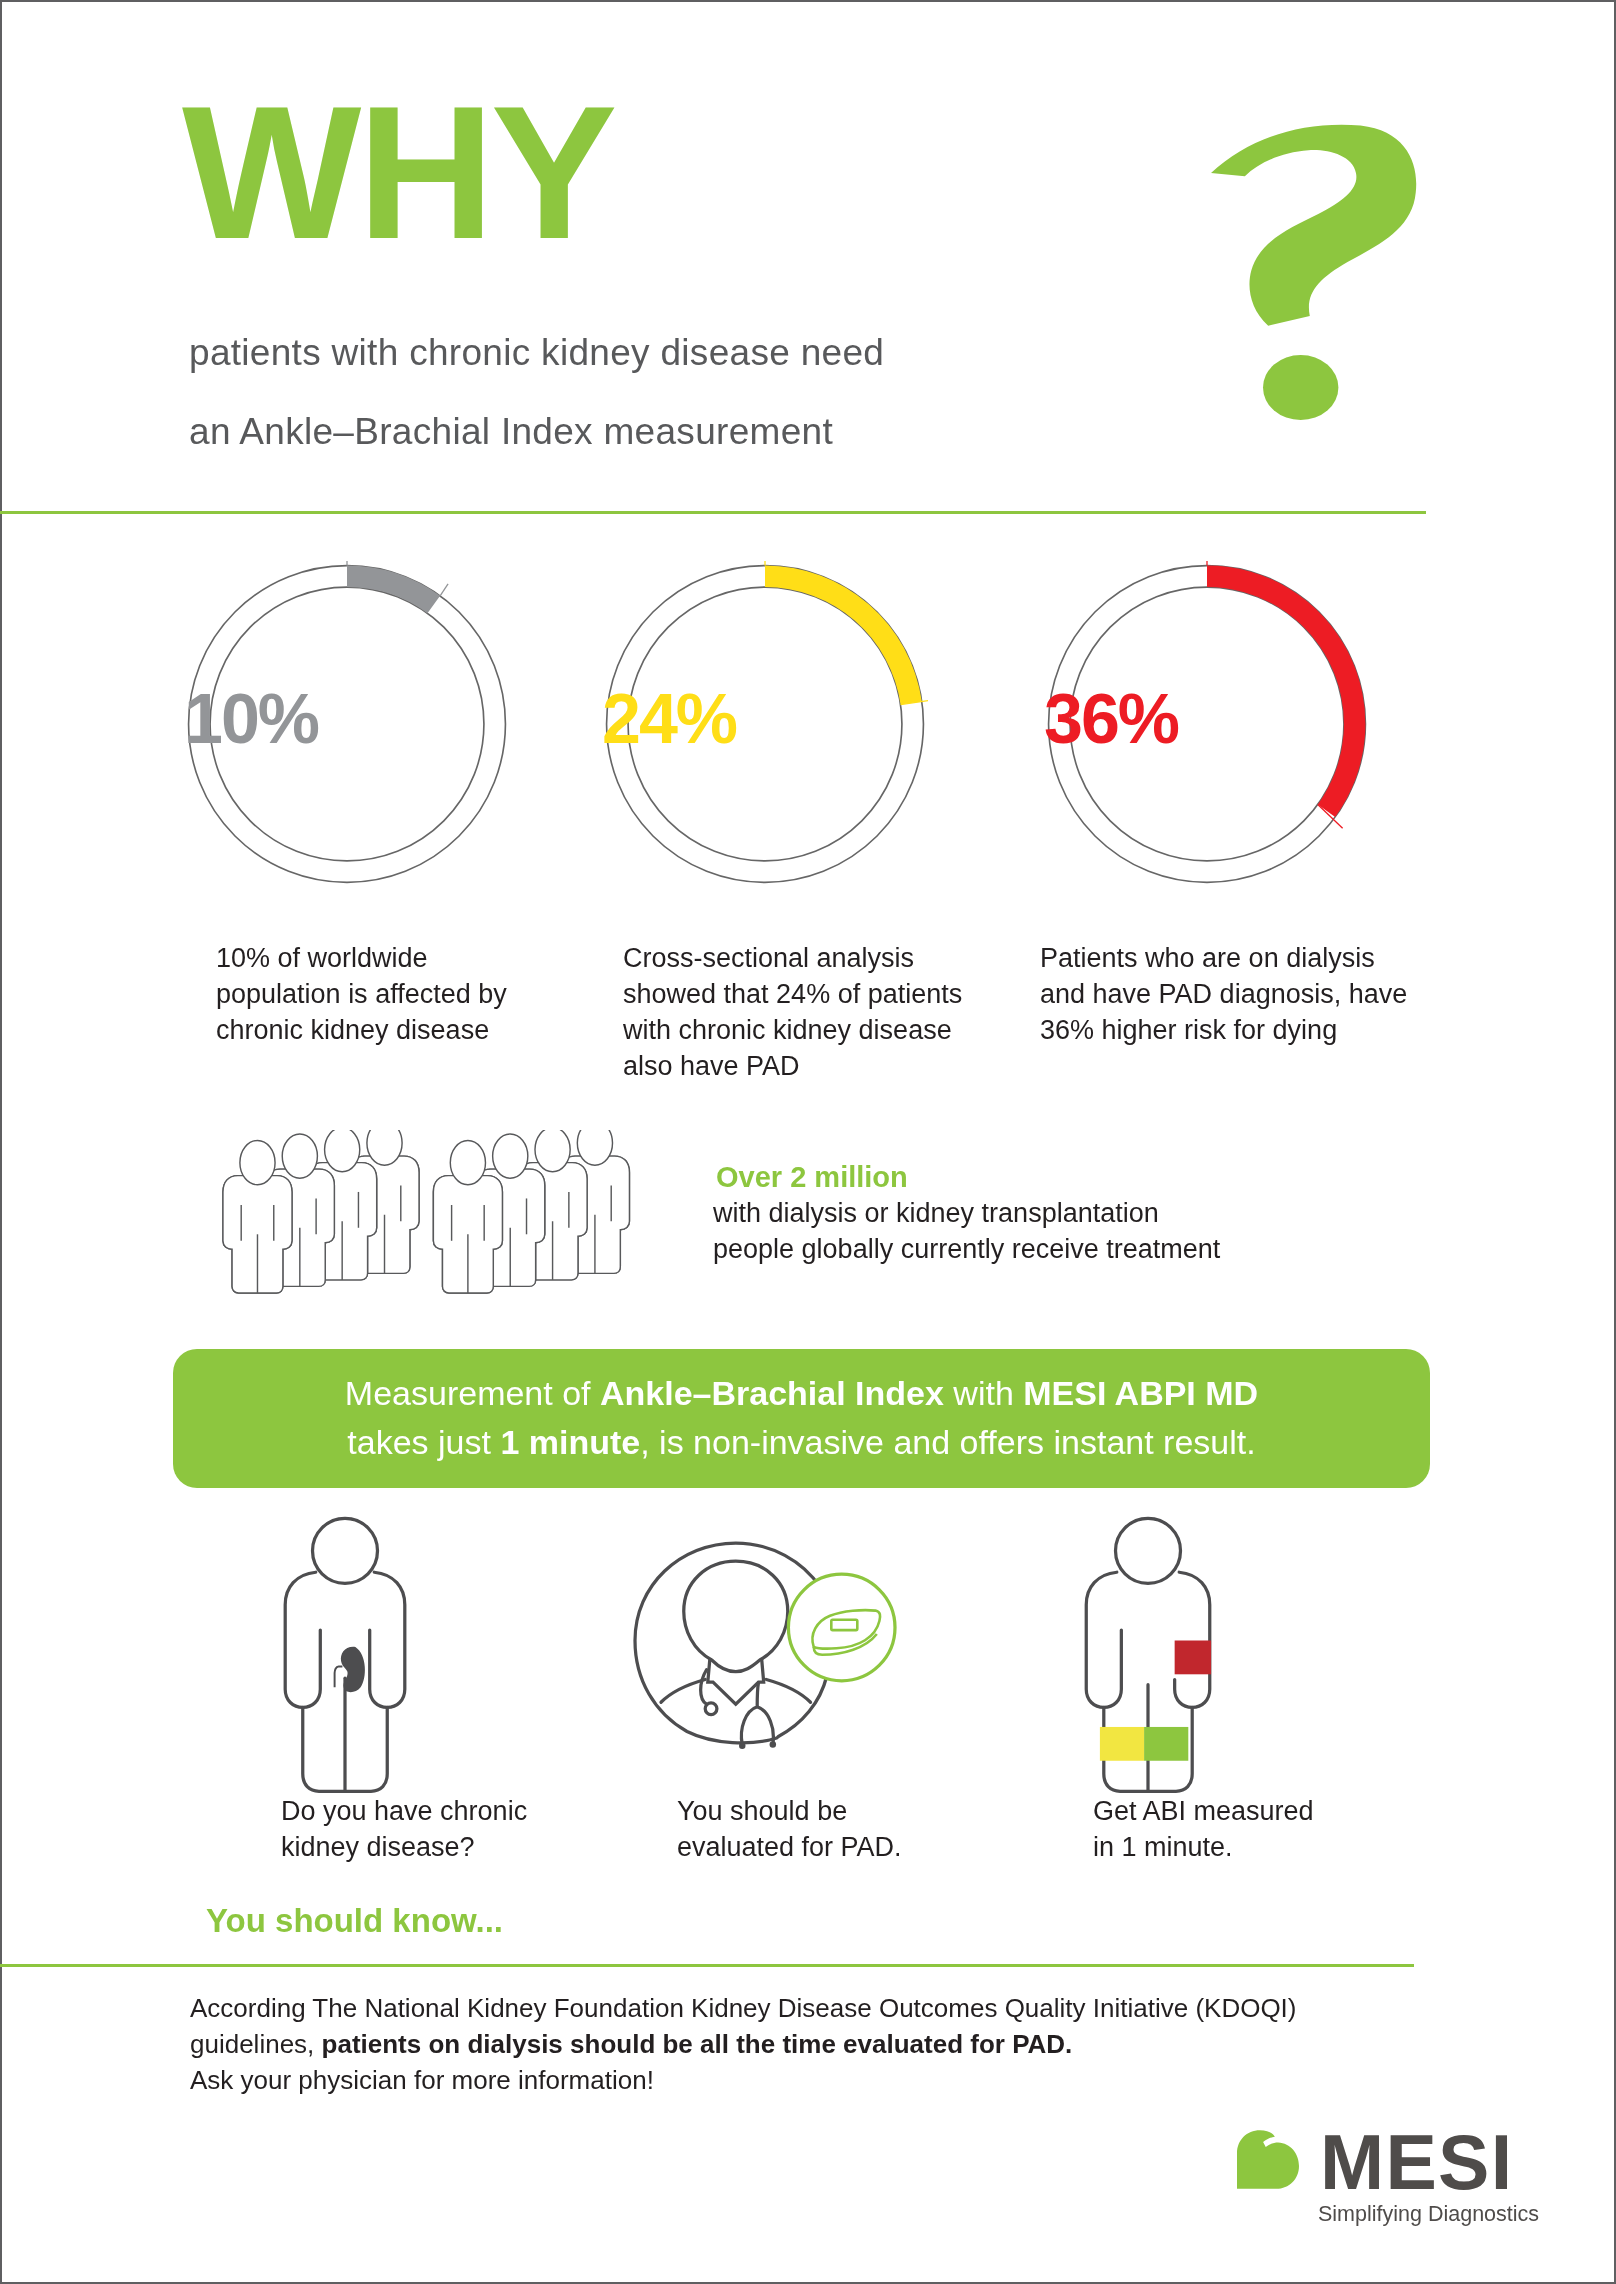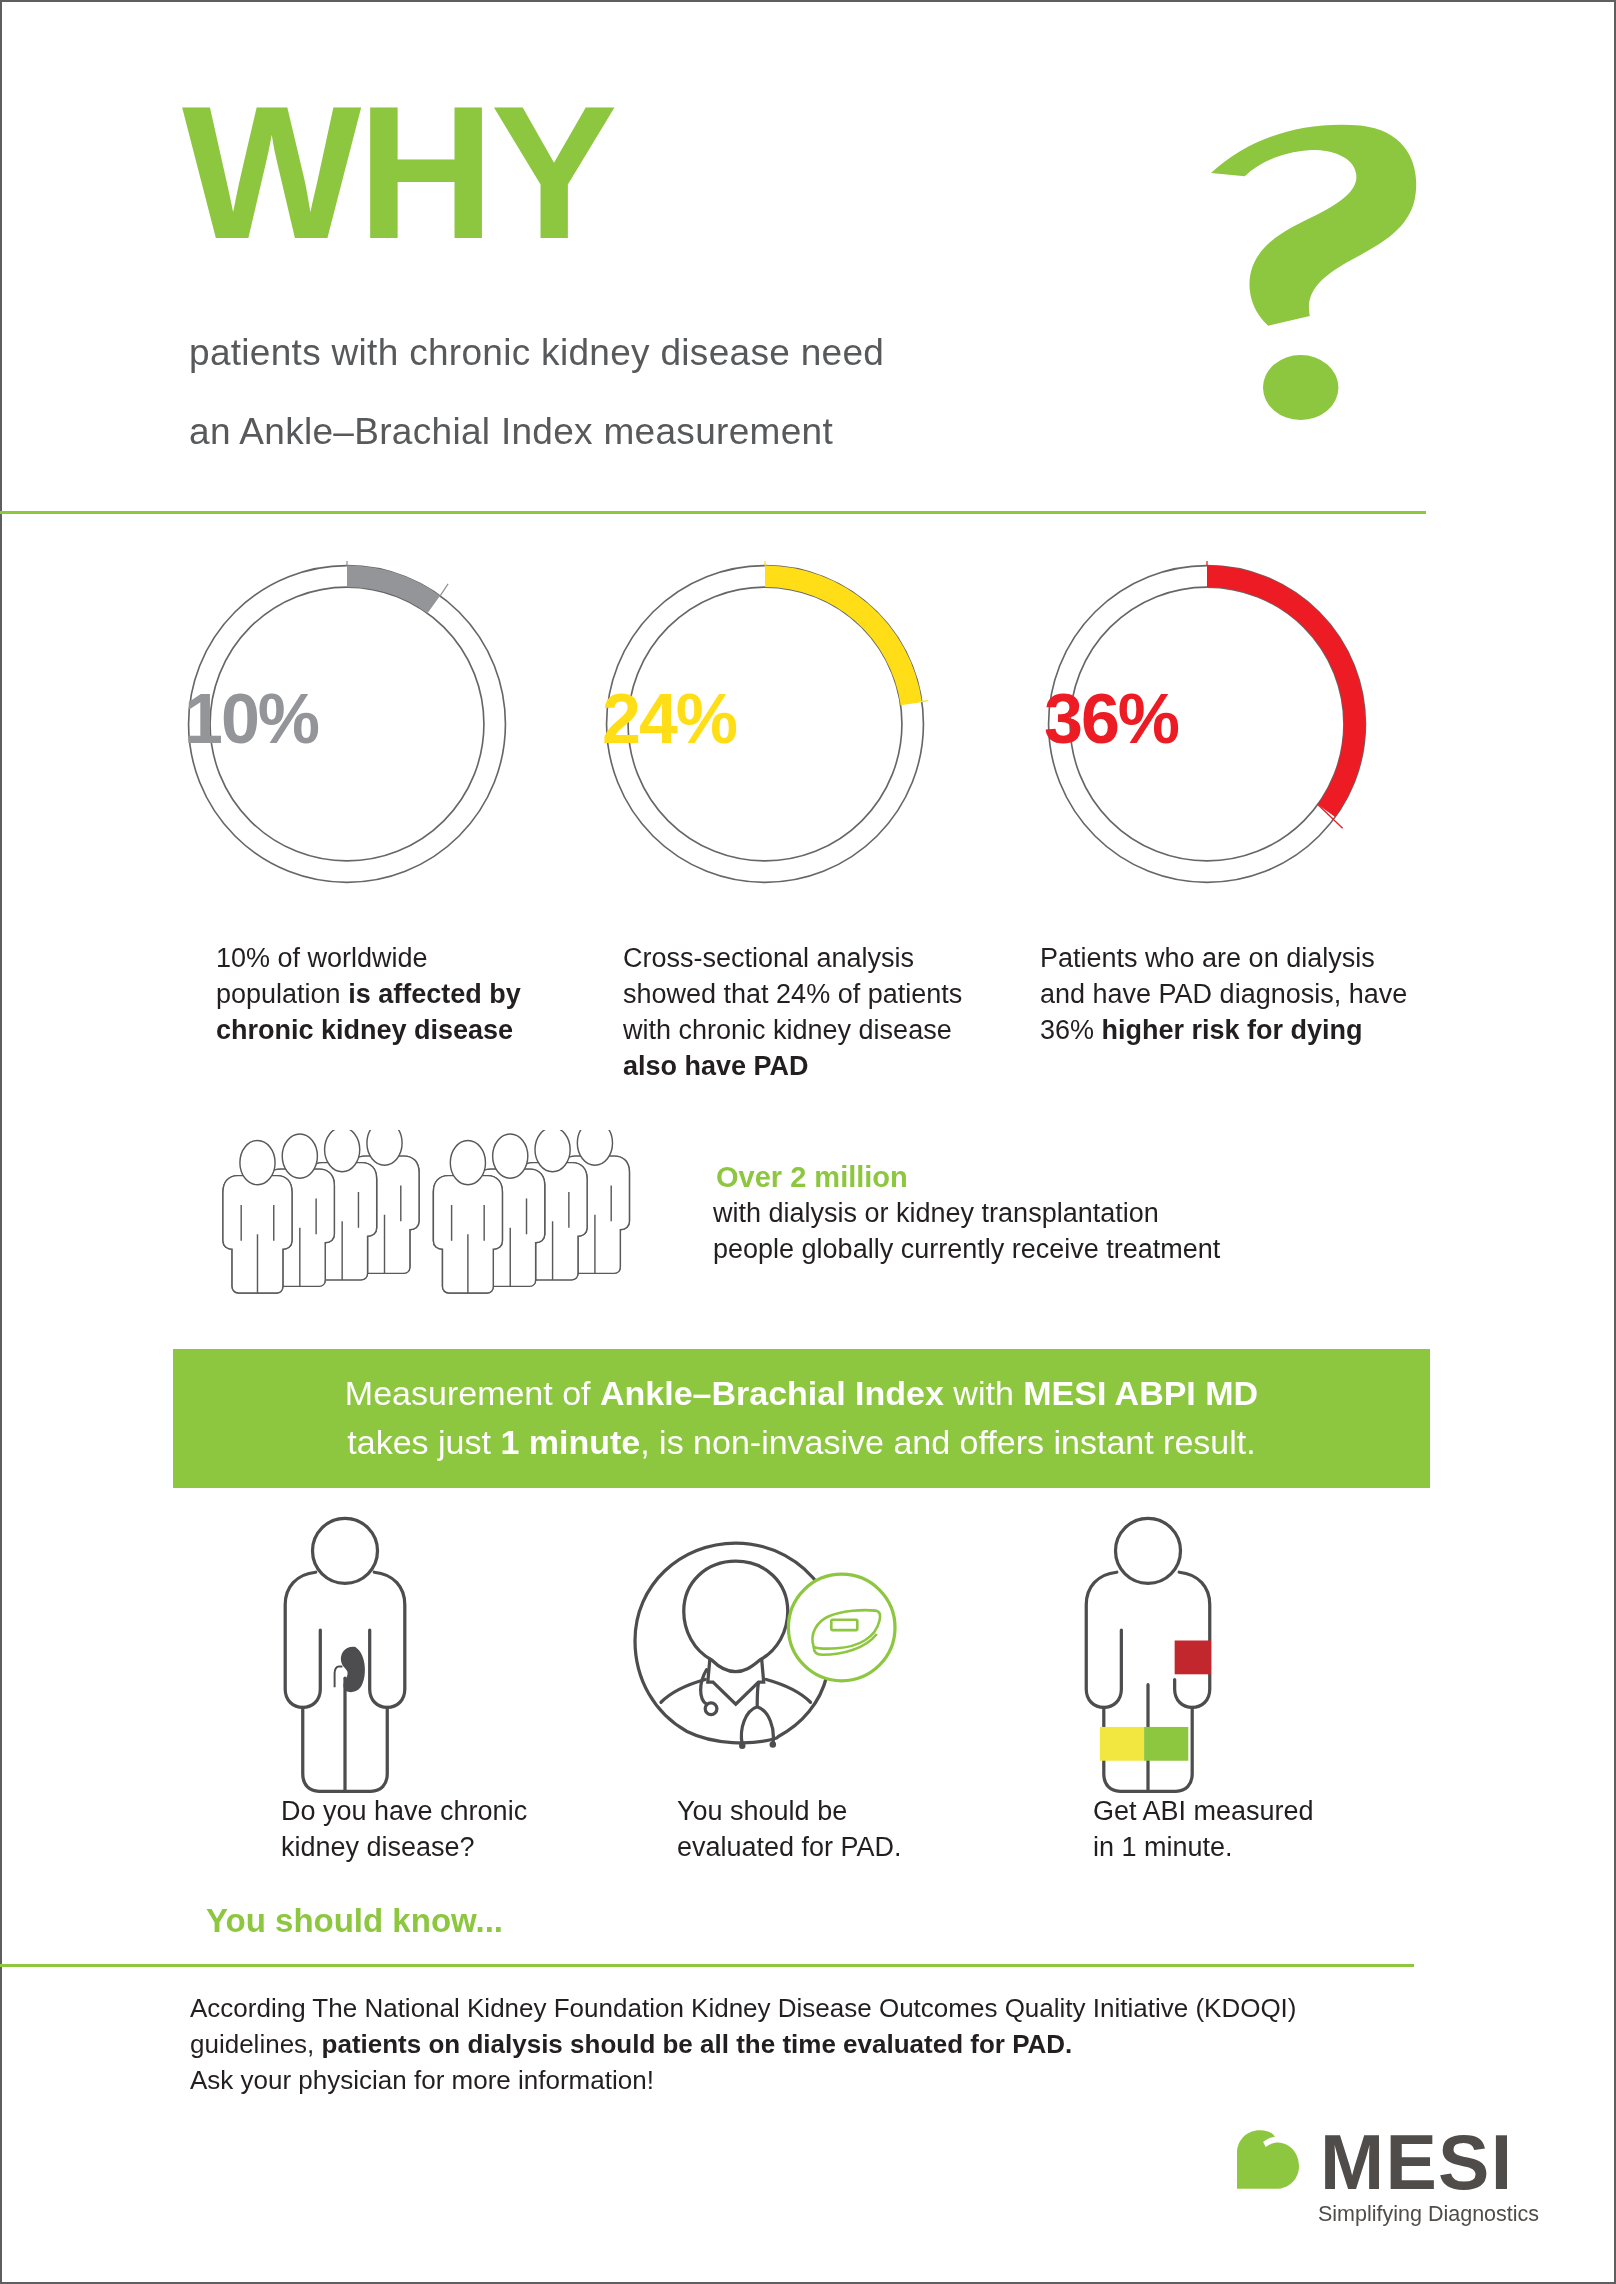--- a/index.html
+++ b/index.html
@@ -10,25 +10,25 @@
 
   .why { left: 182px; top: 77px; font-size: 190px; font-weight: bold; color: #8dc63f; letter-spacing: -3.9px; line-height: 1; text-align: center; }
   .subtitle { left: 189px; top: 313px; font-size: 37px; color: #58595b; line-height: 79px; font-weight: normal; letter-spacing: 0.3px; white-space: nowrap; }
   .qmark { left: 1198px; top: 111px; width: 221px; height: 332px; }
   .rule-top { left: 0; top: 511px; width: 1426px; height: 3.3px; background: #8dc63f; }
 
   .ring { width: 326px; height: 326px; }
   .pct { width: 326px; font-size: 70px; font-weight: bold; line-height: 1; letter-spacing: -2px; }
 
   .caption { font-size: 27px; line-height: 36px; color: #231f20; white-space: nowrap; }
-  .caption b { font-weight: bold; }
+  .caption b { font-weight: normal; }
   .million-title { left: 716px; top: 1159px; font-size: 29px; font-weight: bold; color: #8dc63f; line-height: 36px; white-space: nowrap; }
   .million-body { left: 713px; top: 1195px; font-size: 27px; line-height: 36px; color: #231f20; white-space: nowrap; }
 
-  .band { left: 173px; top: 1349px; width: 1257px; height: 139px; background: #8dc63f; color: #ffffff; text-align: center; font-size: 34px; line-height: 49px; padding-top: 20px; }
+  .band { left: 173px; top: 1349px; width: 1257px; height: 139px; background: #8dc63f; color: #ffffff; text-align: center; font-size: 34px; line-height: 49px; padding-top: 20px; border-radius: 24px; }
   .band b { font-weight: bold; }
 
   .icon-svg { overflow: visible; }
   .icon-caption { font-size: 27px; line-height: 36px; color: #231f20; white-space: nowrap; margin-left: 44px; }
 
   .know-title { left: 206px; top: 1901px; font-size: 33px; font-weight: bold; color: #8dc63f; line-height: 39px; white-space: nowrap; }
   .rule-bottom { left: 0; top: 1964px; width: 1414px; height: 3.3px; background: #8dc63f; }
   .know-body { left: 190px; top: 1990px; font-size: 26px; line-height: 36px; color: #231f20; white-space: nowrap; }
   .know-body b { font-weight: bold; }
 

